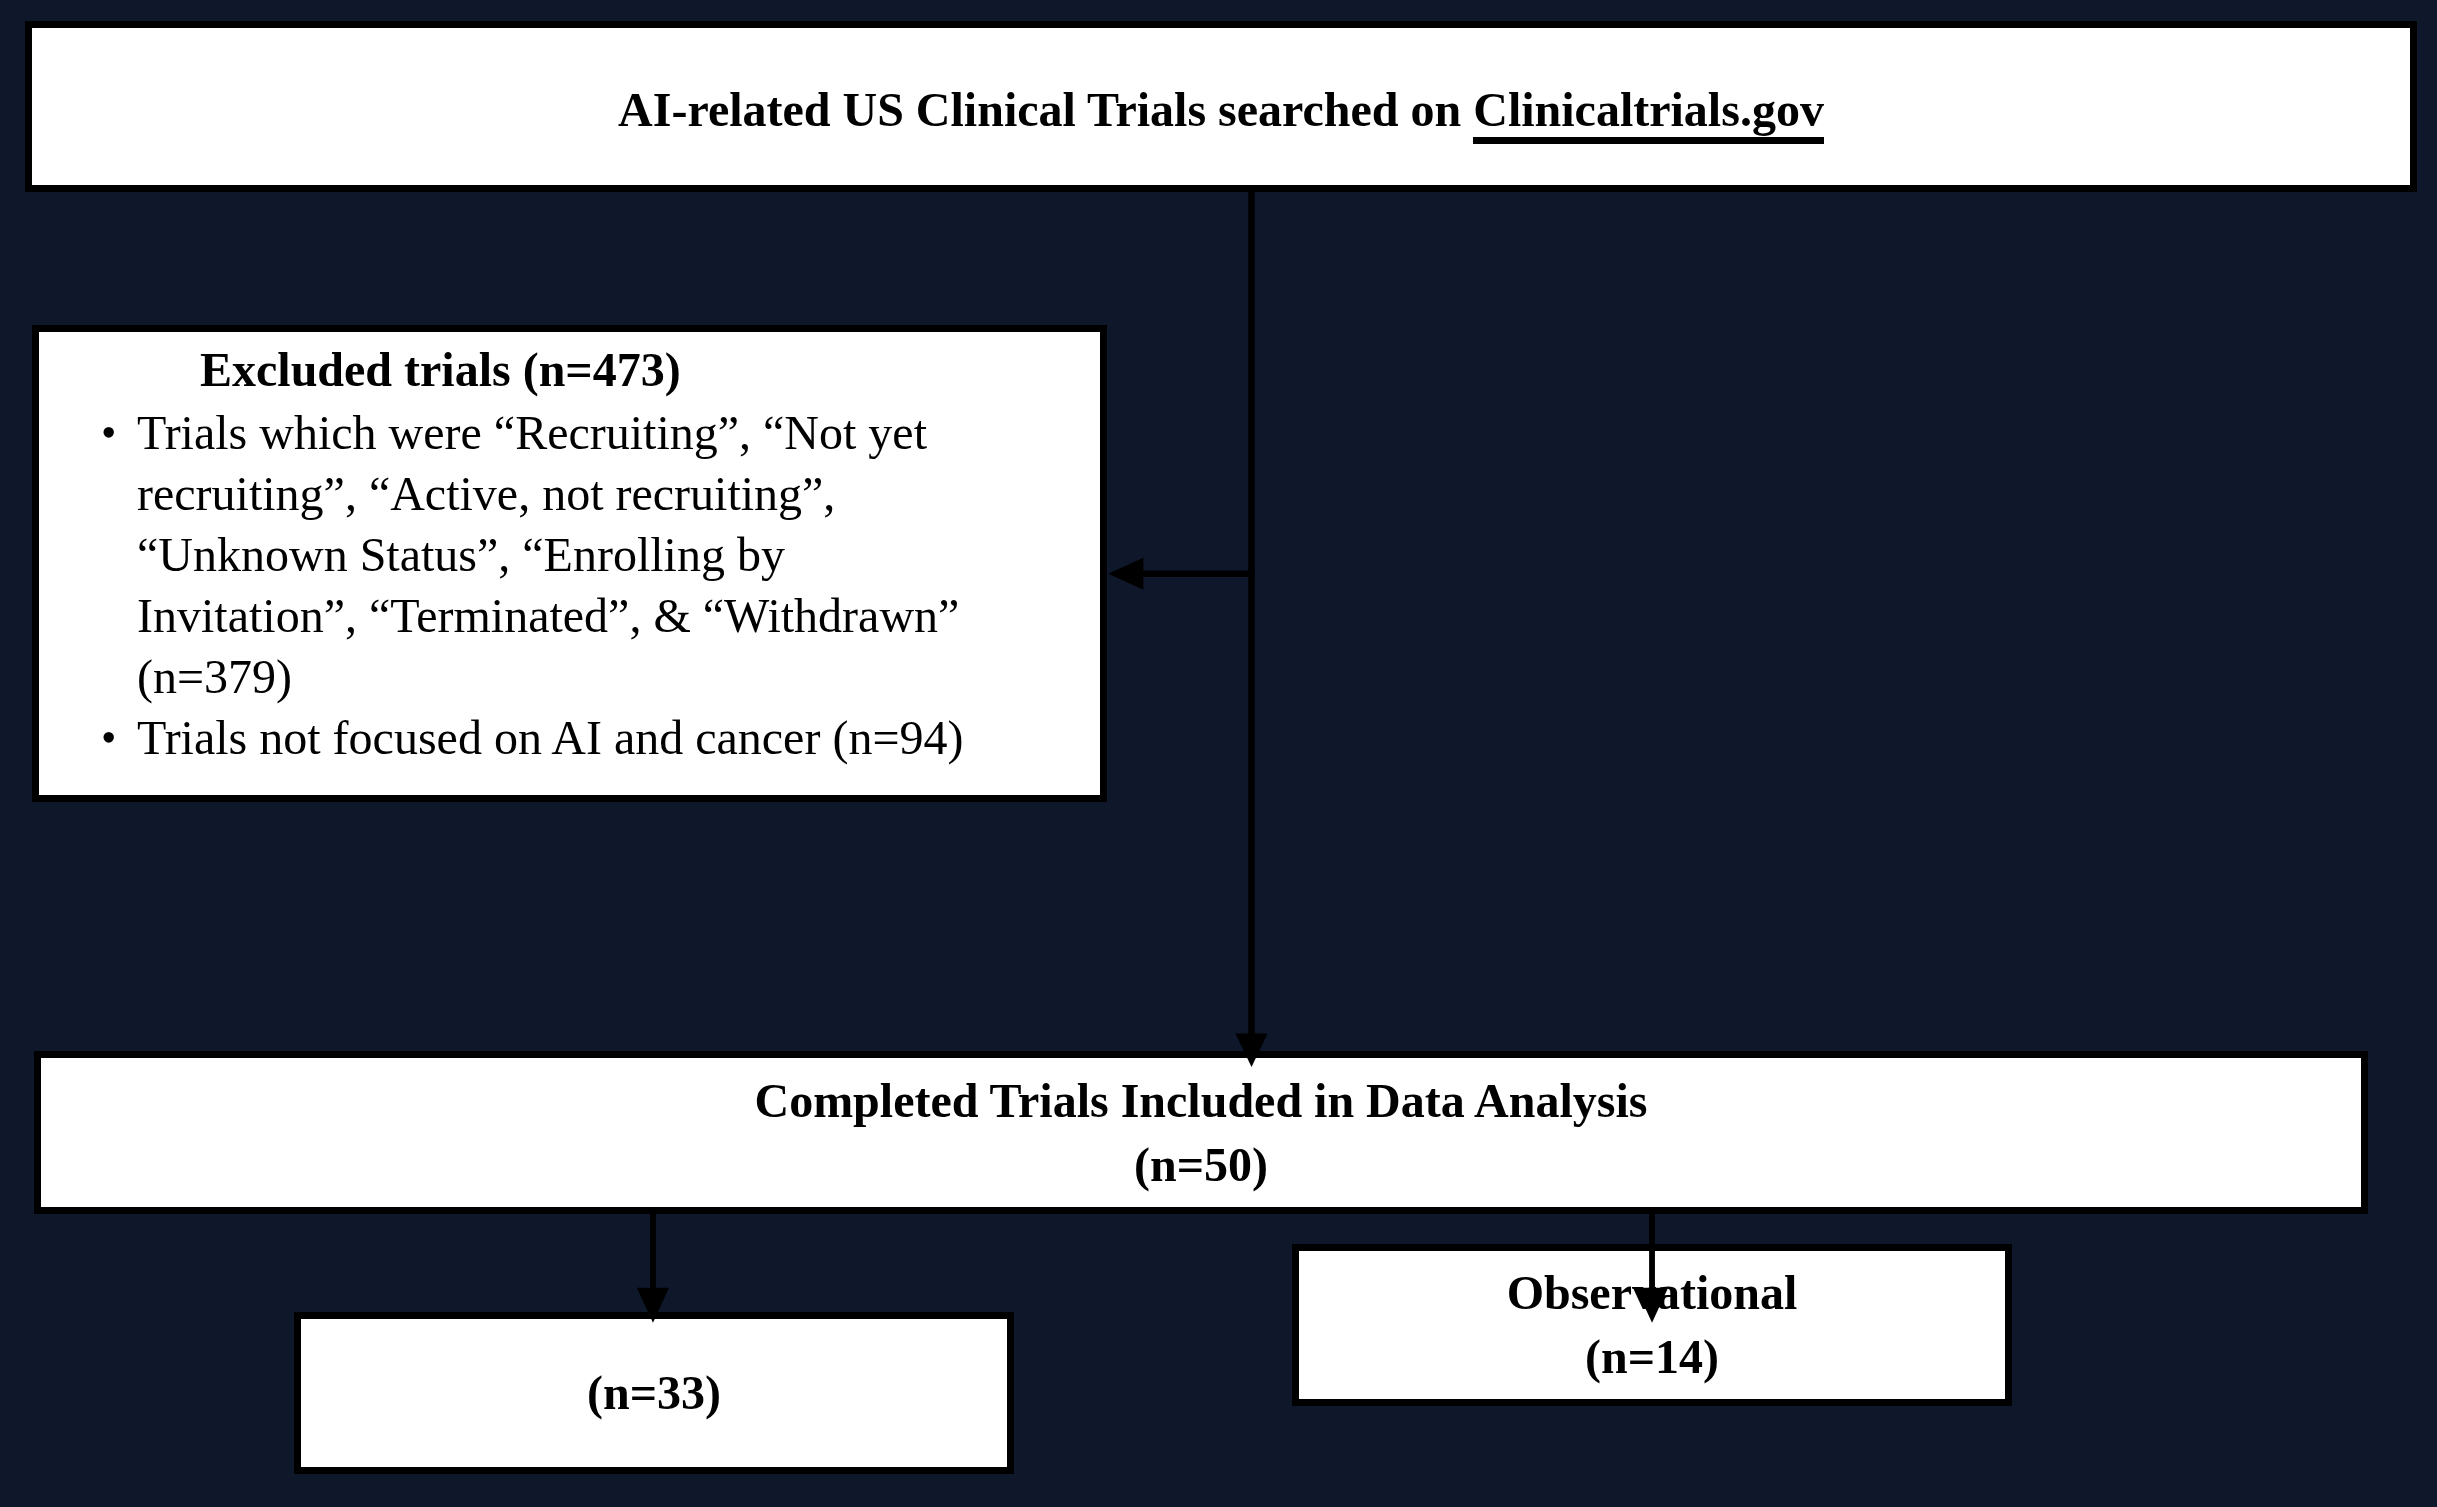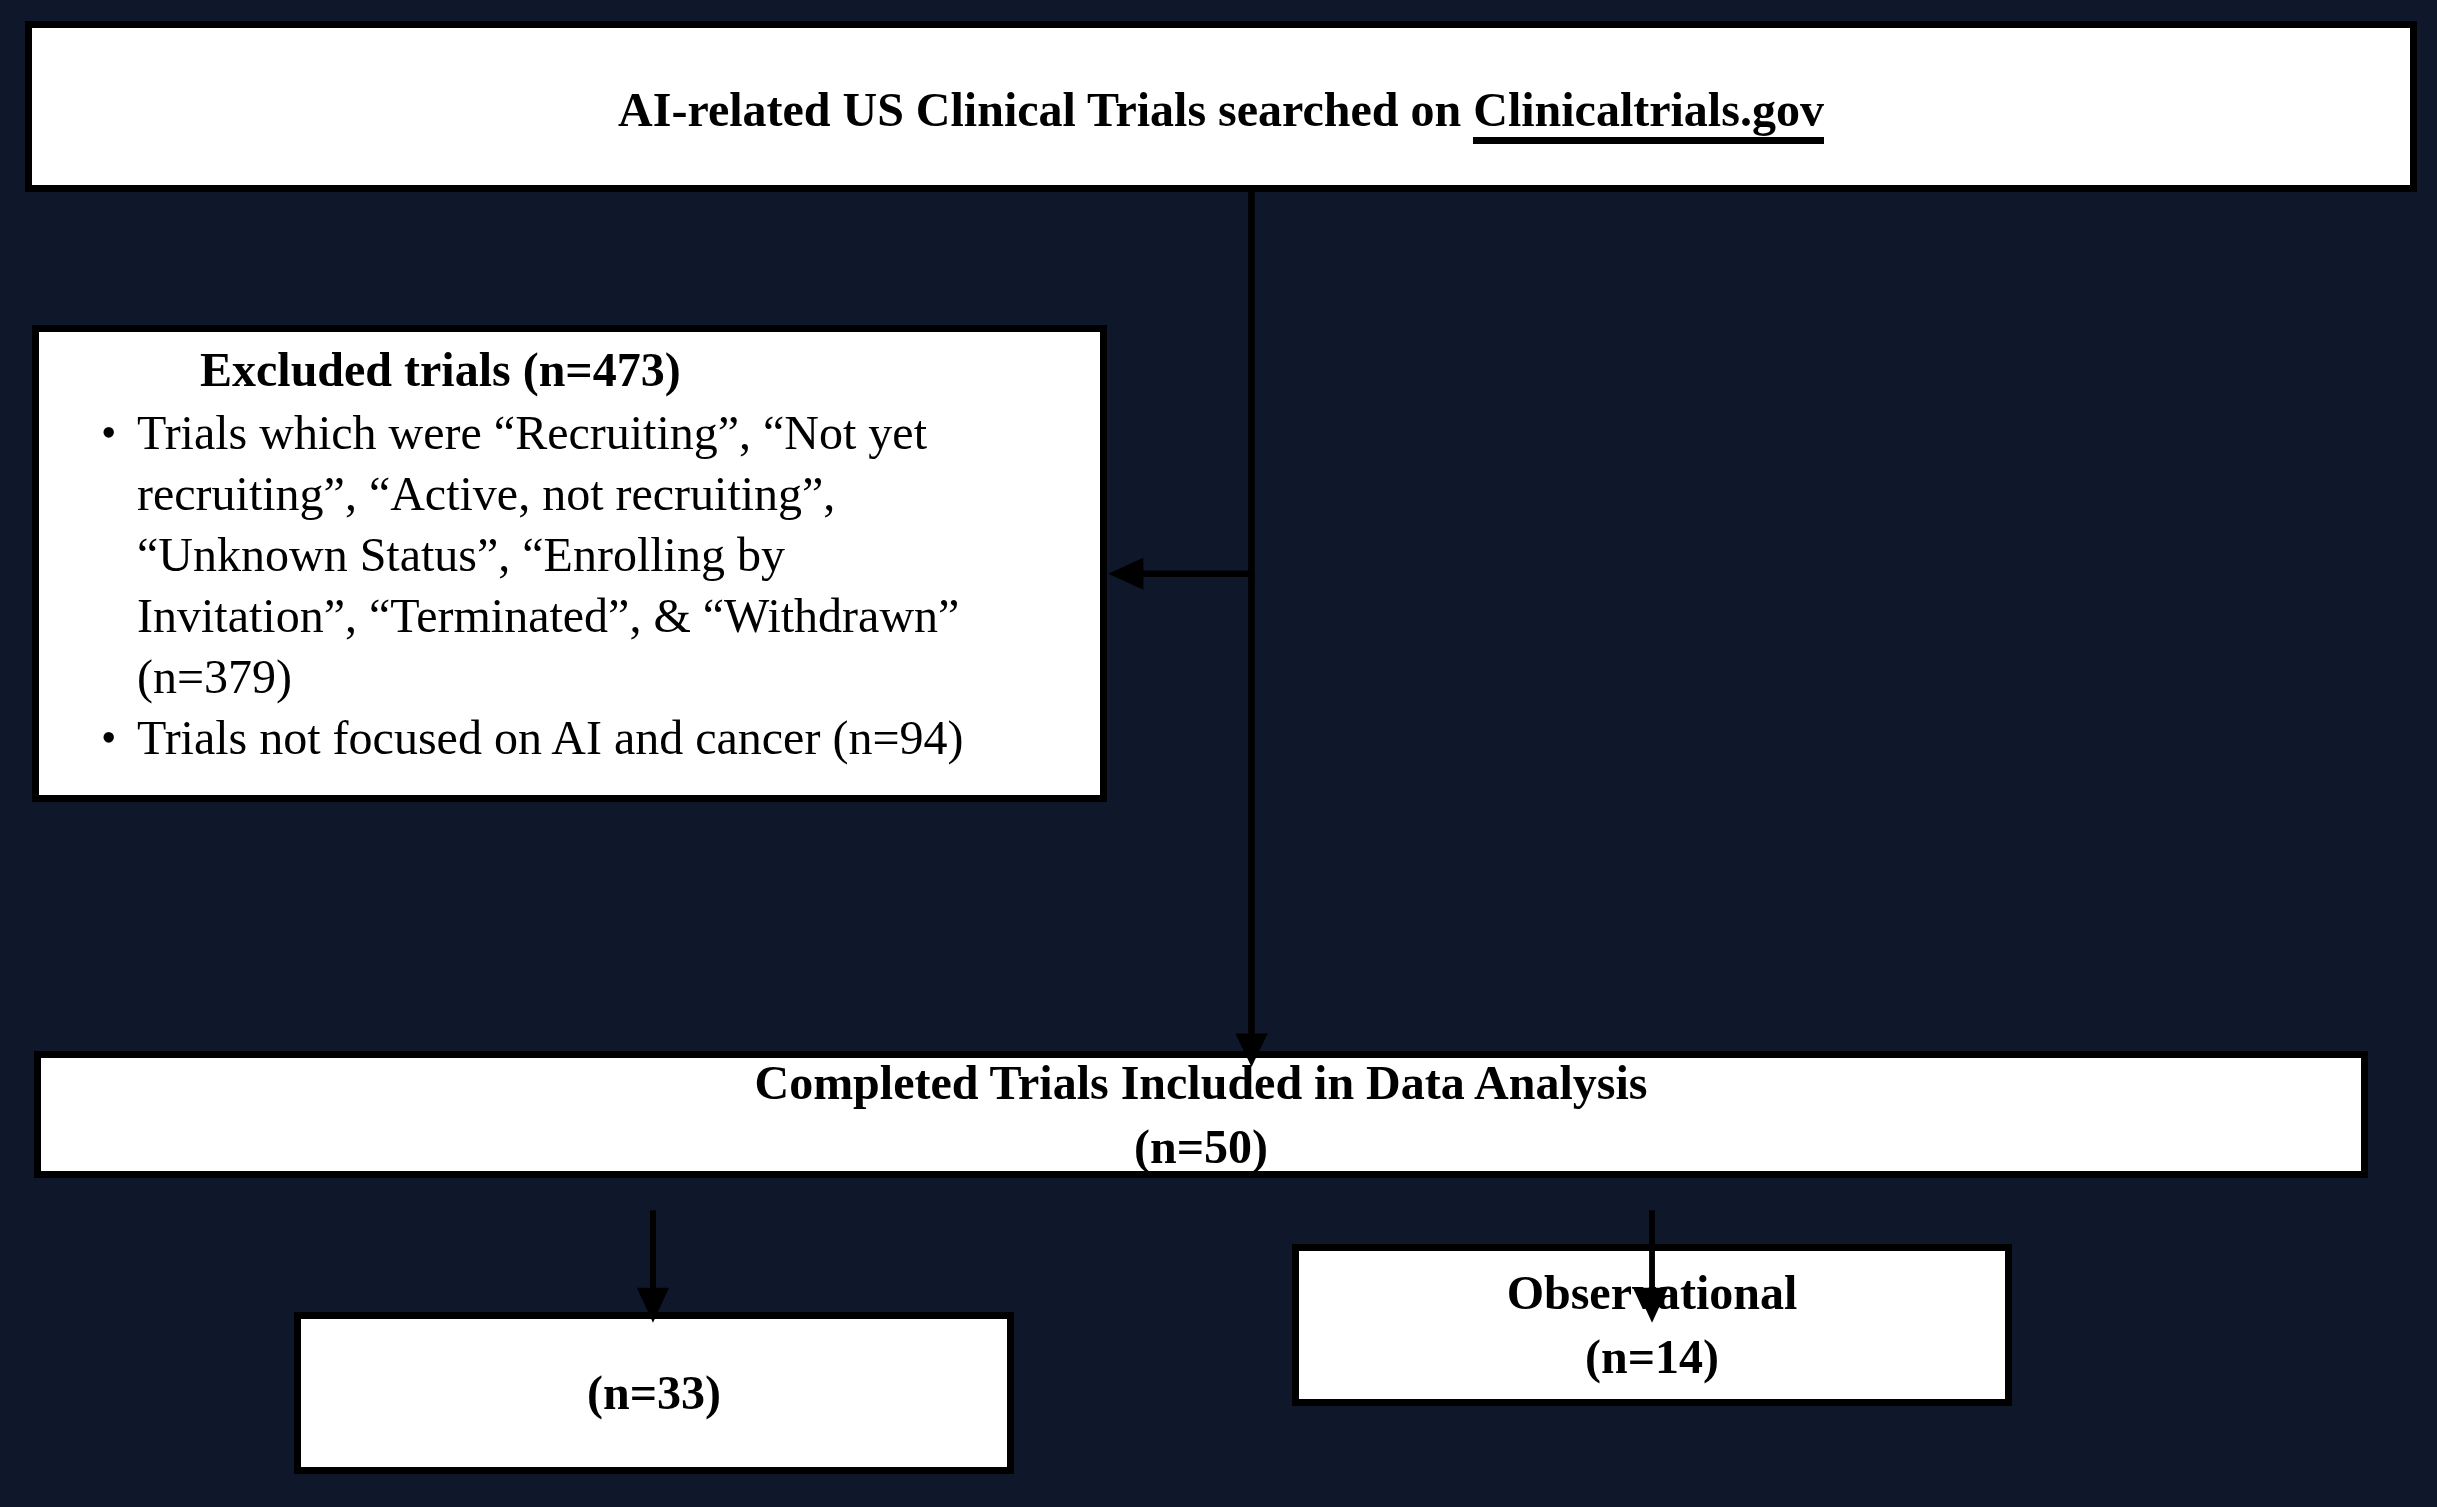--- a/index.html
+++ b/index.html
@@ -31,21 +31,21 @@
     flex-direction: column;
     justify-content: center;
     align-items: center;
     text-align: center;
     font-weight: bold;
     font-size: 48px;
     line-height: 64px;
   }
   .top-box    { left: 25px;   top: 20.5px;   width: 2392px; height: 171px; padding-top: 7.3px; }
   .excluded   { left: 32px;   top: 325px;  width: 1075px; height: 477px; font-size: 48px; }
-  .completed  { left: 34px;   top: 1051px; width: 2334px; height: 127px; }
+  .completed  { left: 34px;   top: 1051px; width: 2334px; height: 163px; }
   .interv     { left: 294px;  top: 1312px; width: 720px;  height: 162px; }
   .observ     { left: 1292px; top: 1244px; width: 720px;  height: 162px; }
 
   .excl-title {
     font-weight: bold;
     line-height: 64px;
     padding: 5.8px 0 0 136px;
     white-space: nowrap;
     margin-left: 25px;
   }

